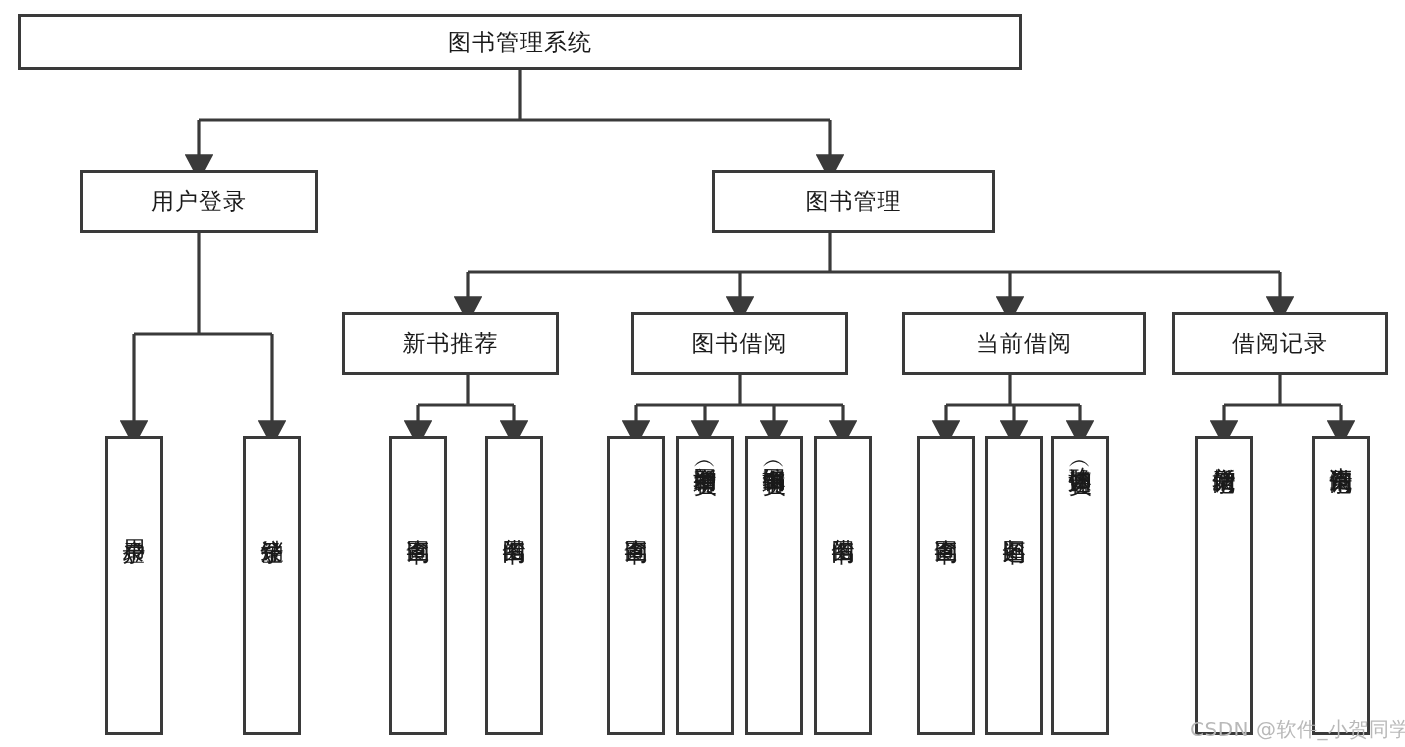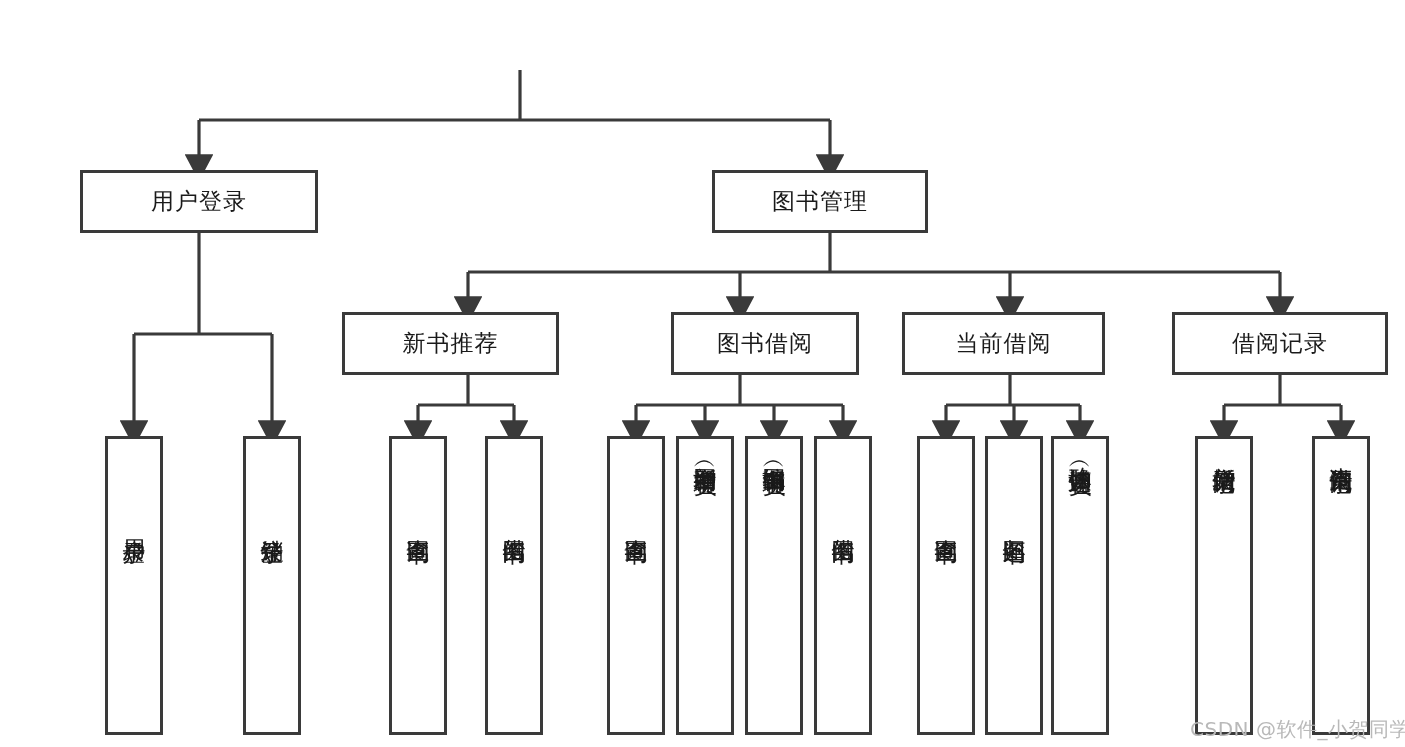--- a/index.html
+++ b/index.html
@@ -115,35 +115,38 @@
       <path d="M1014,405 L1014,424" marker-end="url(#arrow)"></path>
       <path d="M1080,405 L1080,424" marker-end="url(#arrow)"></path>
 
       <path d="M1280,375 L1280,405"></path>
       <path d="M1224,405 L1341,405"></path>
       <path d="M1224,405 L1224,424" marker-end="url(#arrow)"></path>
       <path d="M1341,405 L1341,424" marker-end="url(#arrow)"></path>
     </g>
   </svg>
 
+  <div class="node h" style="left:18px; top:14px; width:1004px; height:56px;">
+    <span>图书管理系统</span>
+  </div>
 
   <div class="node h" style="left:80px; top:170px; width:238px; height:63px;">
     <span>用户登录</span>
   </div>
-  <div class="node h" style="left:712px; top:170px; width:216px; height:63px;">
+  <div class="node h" style="left:712px; top:170px; width:283px; height:63px;">
     <span>图书管理</span>
   </div>
 
   <div class="node h" style="left:342px; top:312px; width:217px; height:63px;">
     <span>新书推荐</span>
   </div>
-  <div class="node h" style="left:631px; top:312px; width:188px; height:63px;margin-left:40px;">
+  <div class="node h" style="left:631px; top:312px; width:217px; height:63px;">
     <span>图书借阅</span>
   </div>
-  <div class="node h" style="left:902px; top:312px; width:203px; height:63px;">
+  <div class="node h" style="left:902px; top:312px; width:244px; height:63px;">
     <span>当前借阅</span>
   </div>
   <div class="node h" style="left:1172px; top:312px; width:216px; height:63px;">
     <span>借阅记录</span>
   </div>
 
   <div class="node v mid" style="left:105px; top:436px; width:58px; height:299px;">
     <span class="vtext">用户登录</span>
   </div>
   <div class="node v mid" style="left:243px; top:436px; width:58px; height:299px;">

